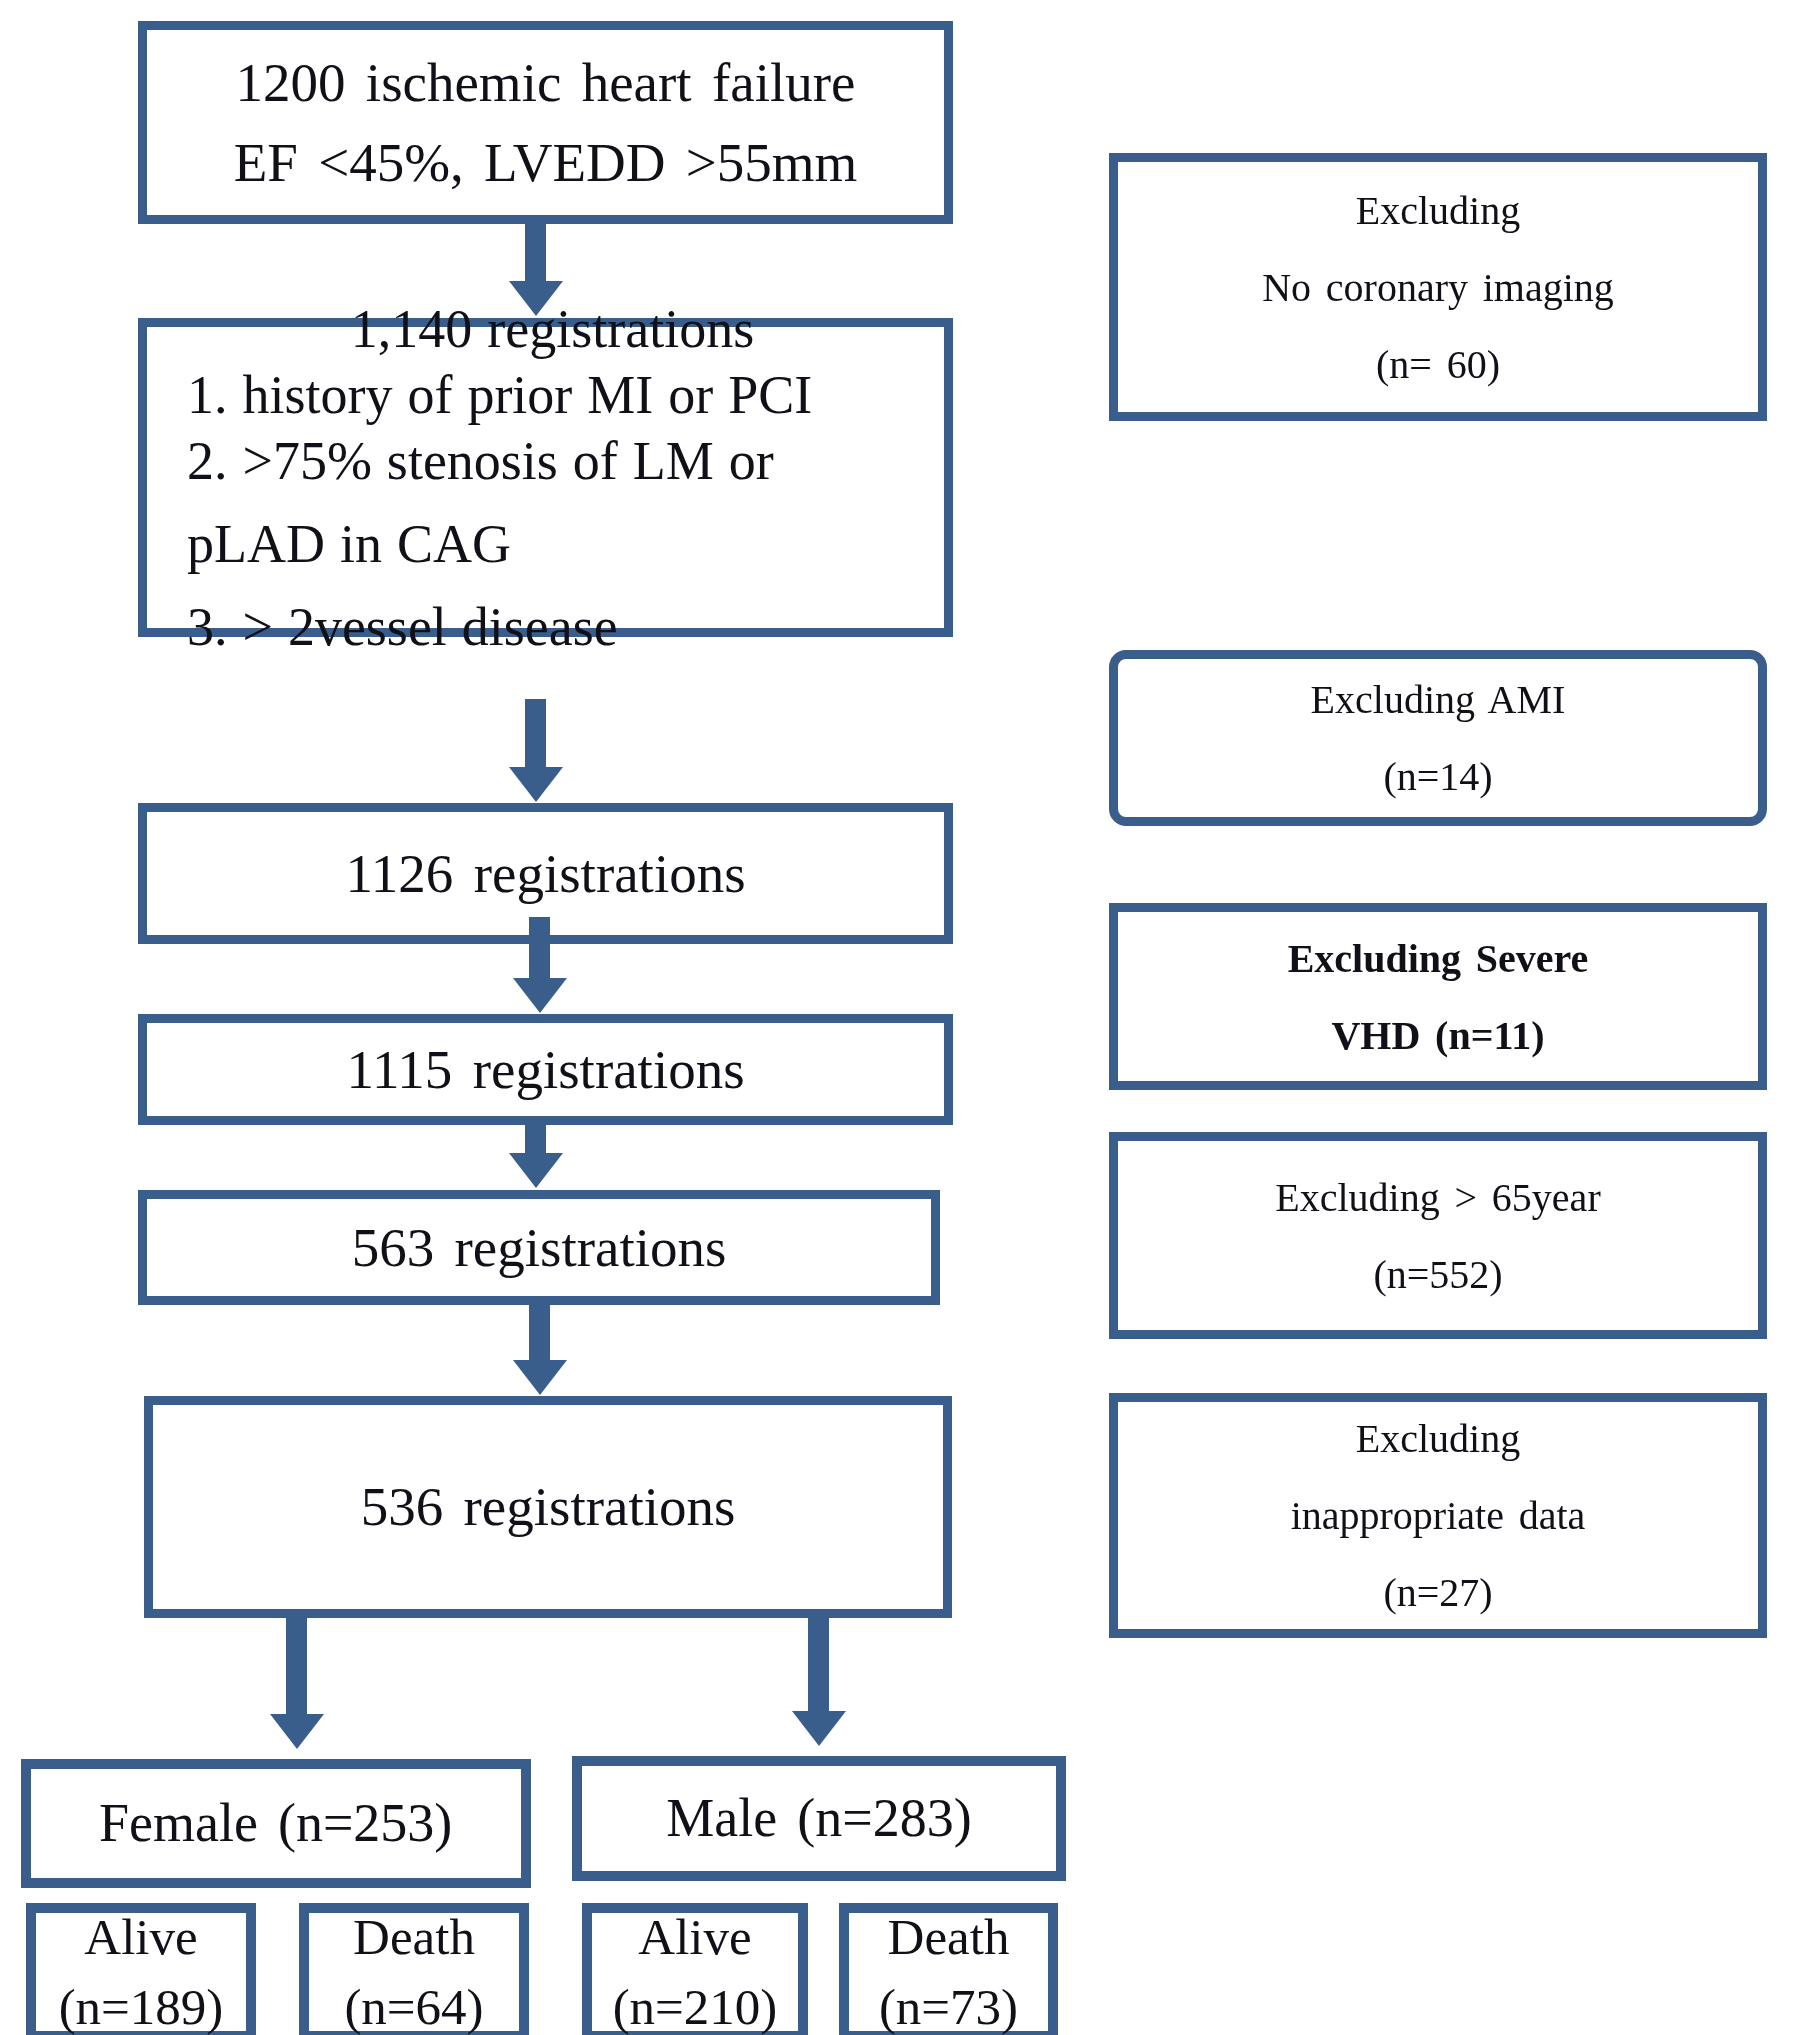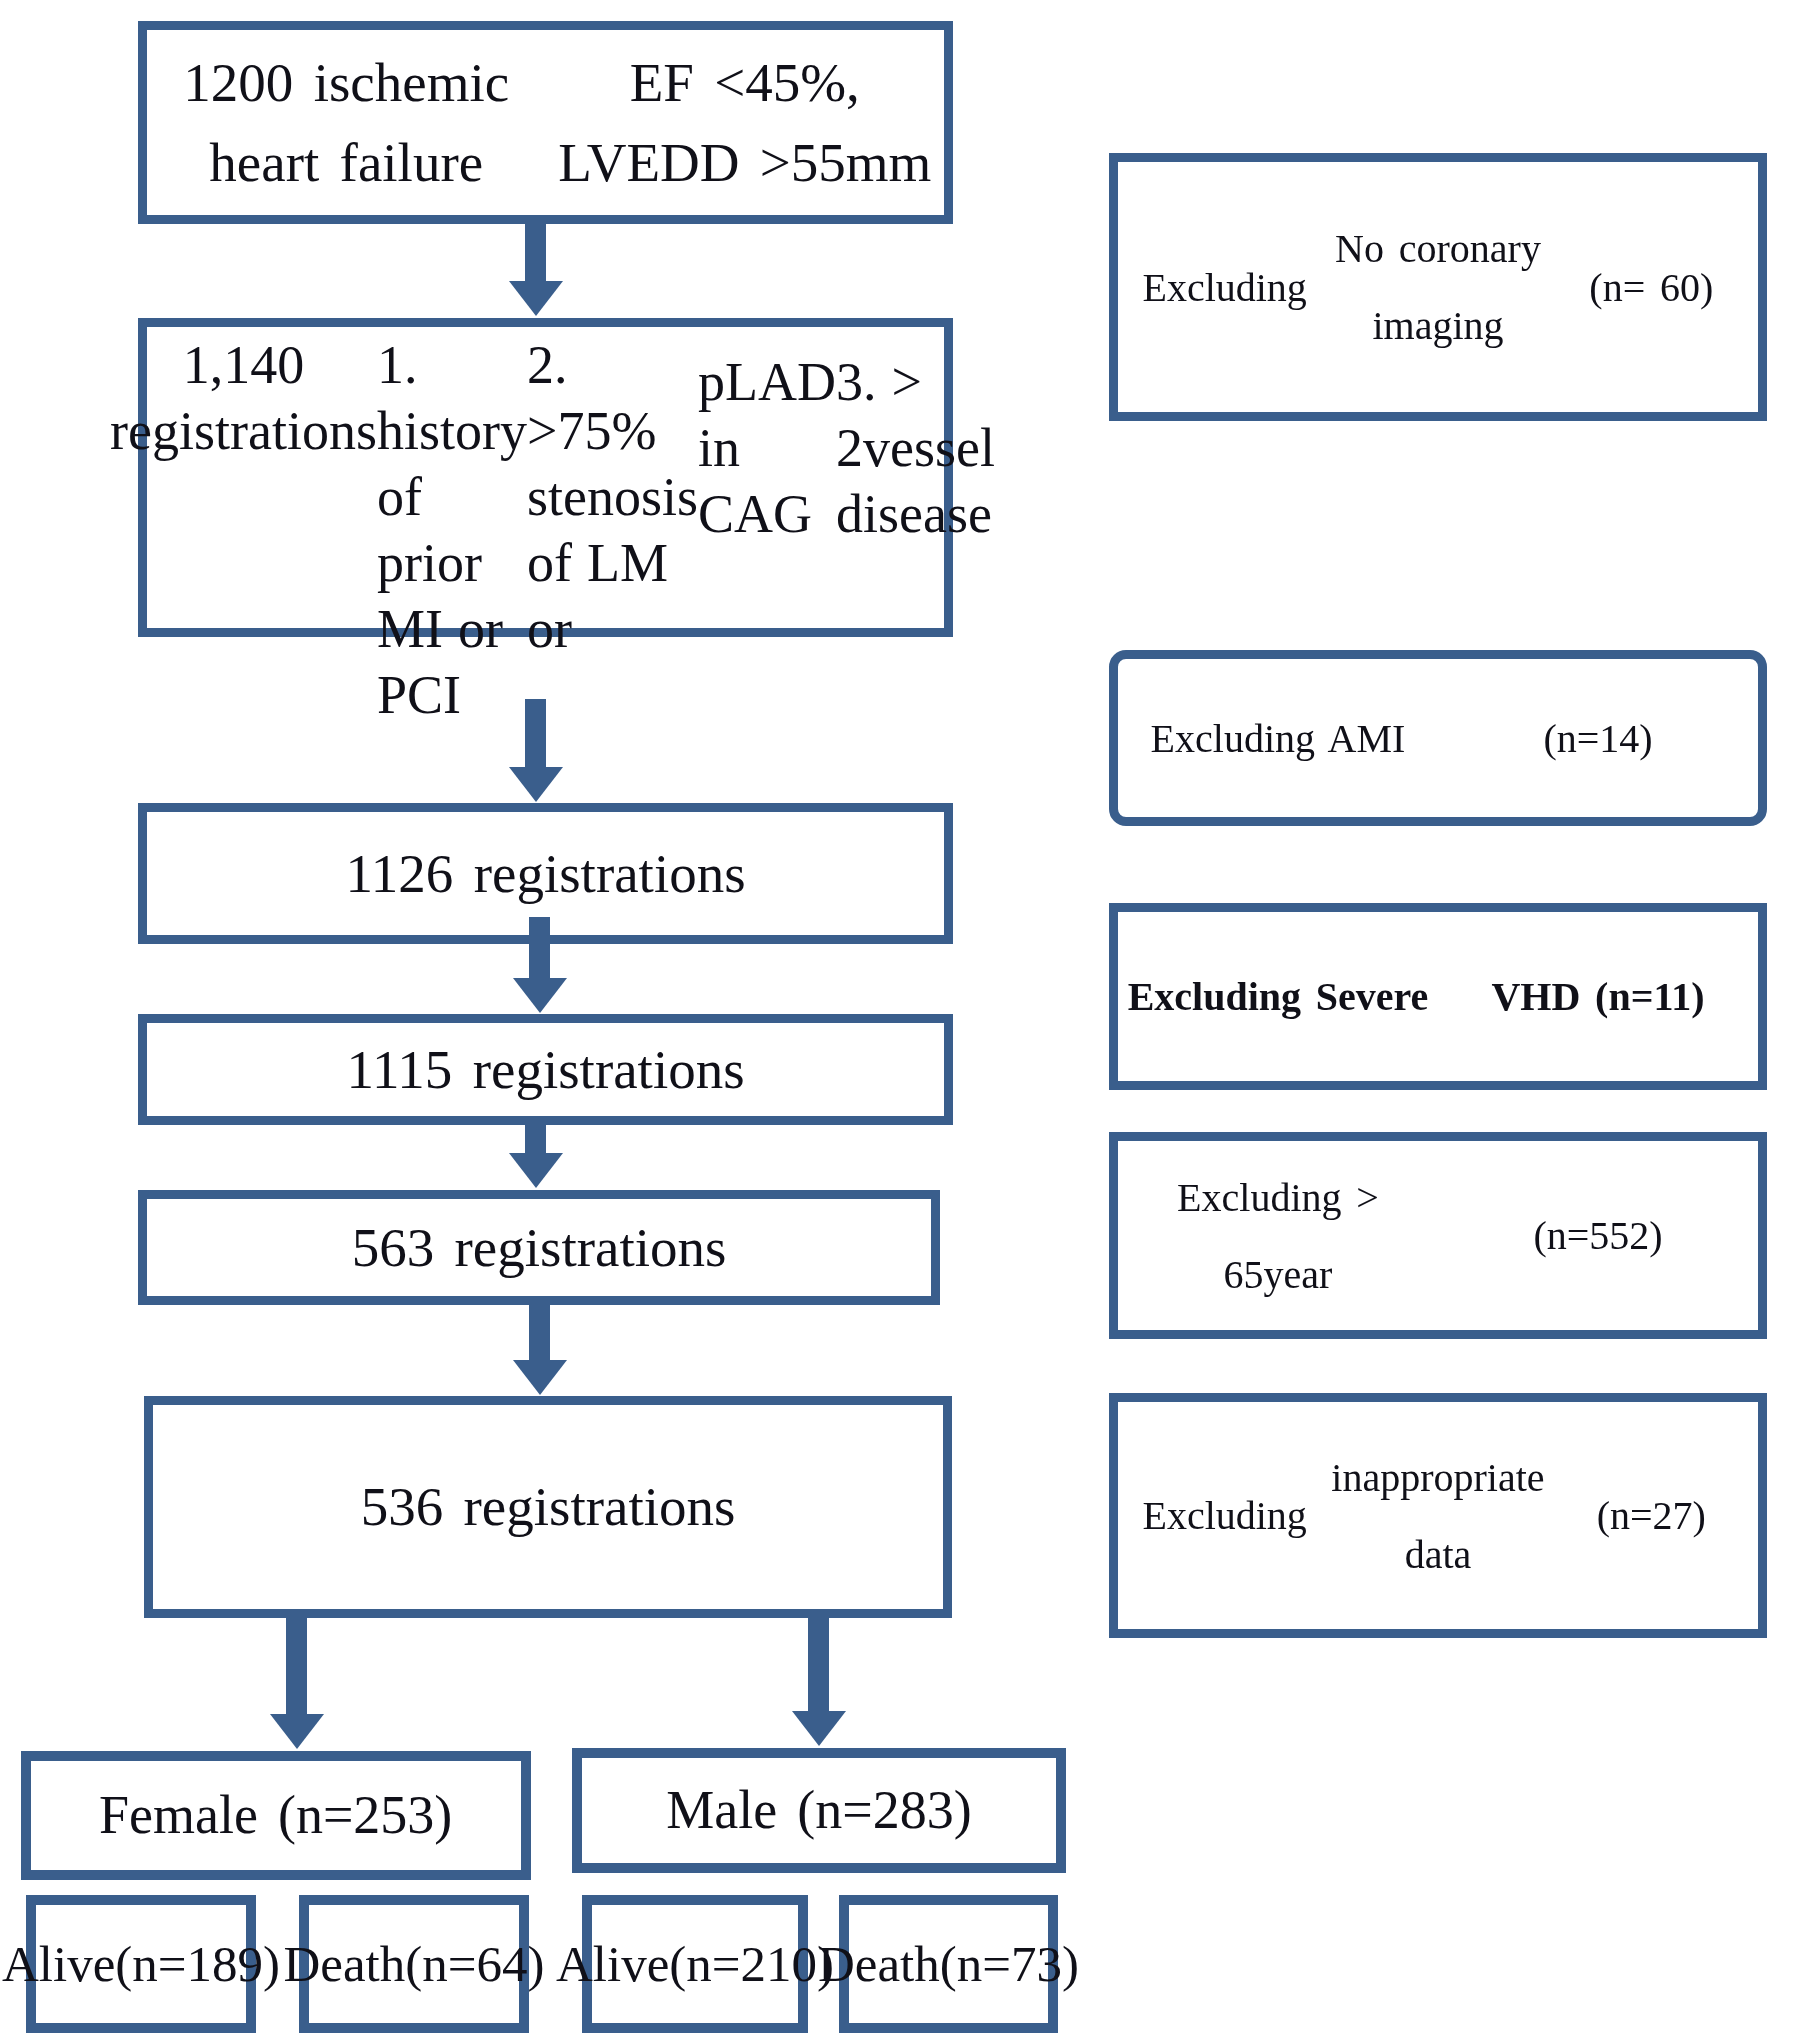--- a/index.html
+++ b/index.html
@@ -3,31 +3,31 @@
 <meta charset="utf-8">
 <style>
   :root { --accent:#3A5E8C; --ink:#101018; --bg:#FFFFFF; }
   html,body { margin:0; padding:0; background:var(--bg); }
   body { font-family:"Liberation Serif","DejaVu Serif",serif; color:var(--ink); }
   #canvas { position:relative; width:1804px; height:2035px; background:var(--bg); overflow:hidden; }
 
   .node {
     position:absolute; box-sizing:border-box; background:var(--bg);
     border:9.2px solid var(--accent);
-    display:flex; flex-direction:row; justify-content:center; align-items:center;
+    display:flex; flex-direction:column; justify-content:center; align-items:center;
     text-align:center; word-spacing:0.12em;
   }
   .node .line { width:100%; }
 
   .fs-main  { font-size:55px; line-height:1.45; }
   .fs-right { font-size:40px; line-height:77px; }
   .fs-sex   { font-size:54px; line-height:1.4; }
   .fs-fate  { font-size:51px; line-height:70px; }
 
-  .node.thick { border-width:10.7px; }
+  .node.thick { border-width:10.7px;margin-top:8px; }
 
   
   .node.list { align-items:stretch; text-align:left; padding:4.6px 26px 4.6px 40px; }
   .node.list .line { font-size:54px; line-height:66px; }
   .node.list .line.center { text-align:center; }
   .node.list .line.gap { margin-top:17px; }
 
   
   .arrow { position:absolute; width:54px; }
   .arrow .stem {

